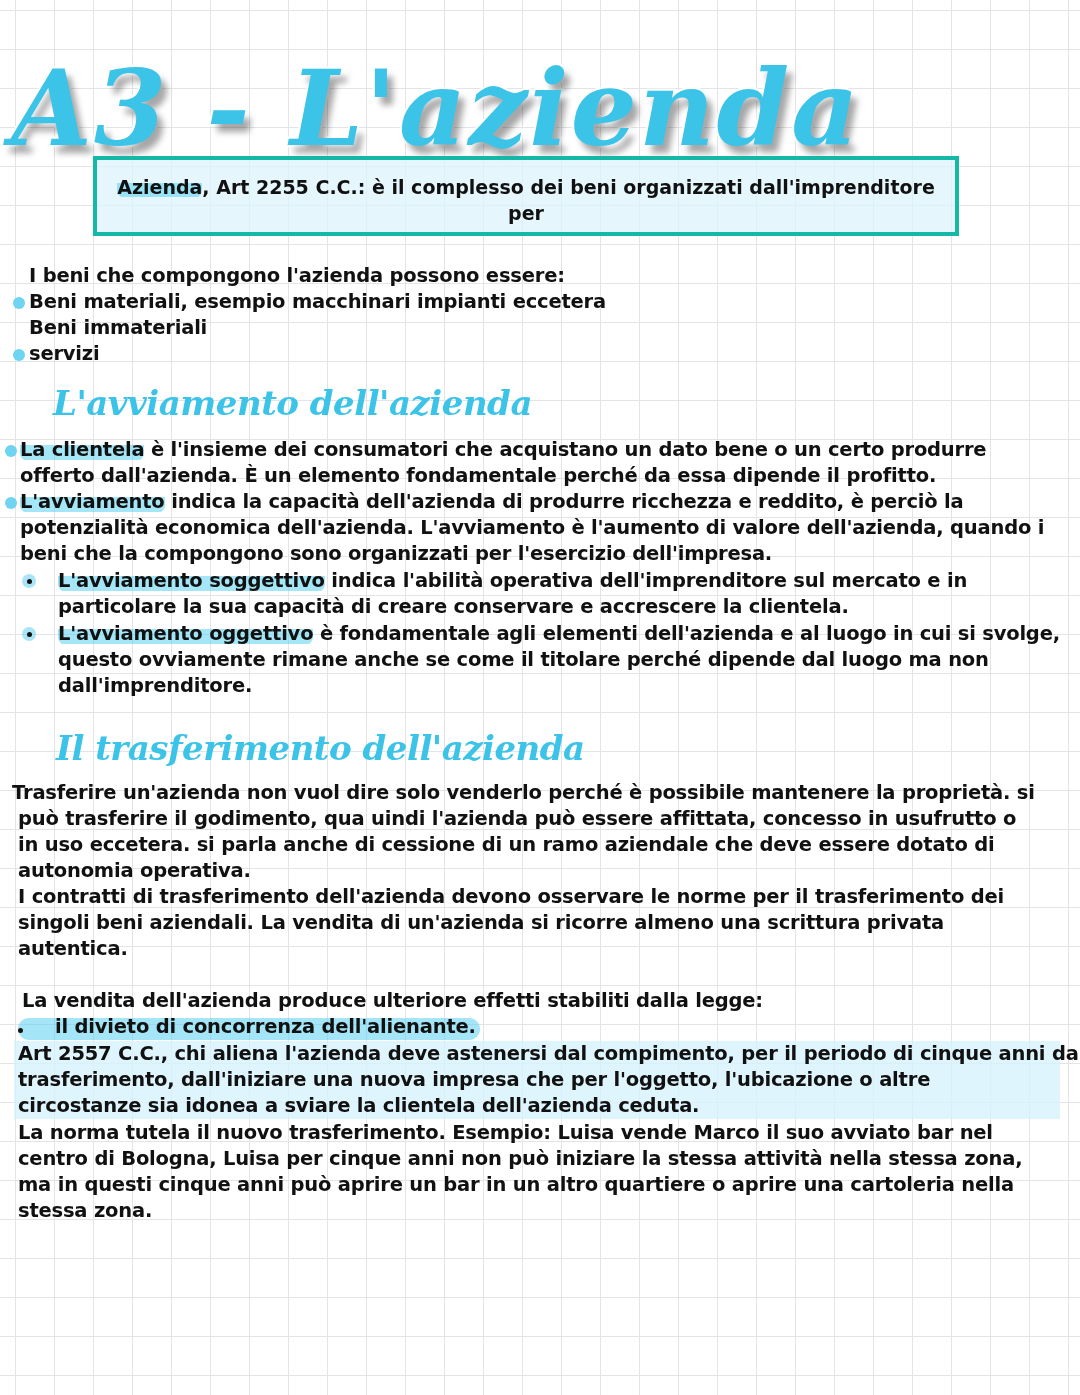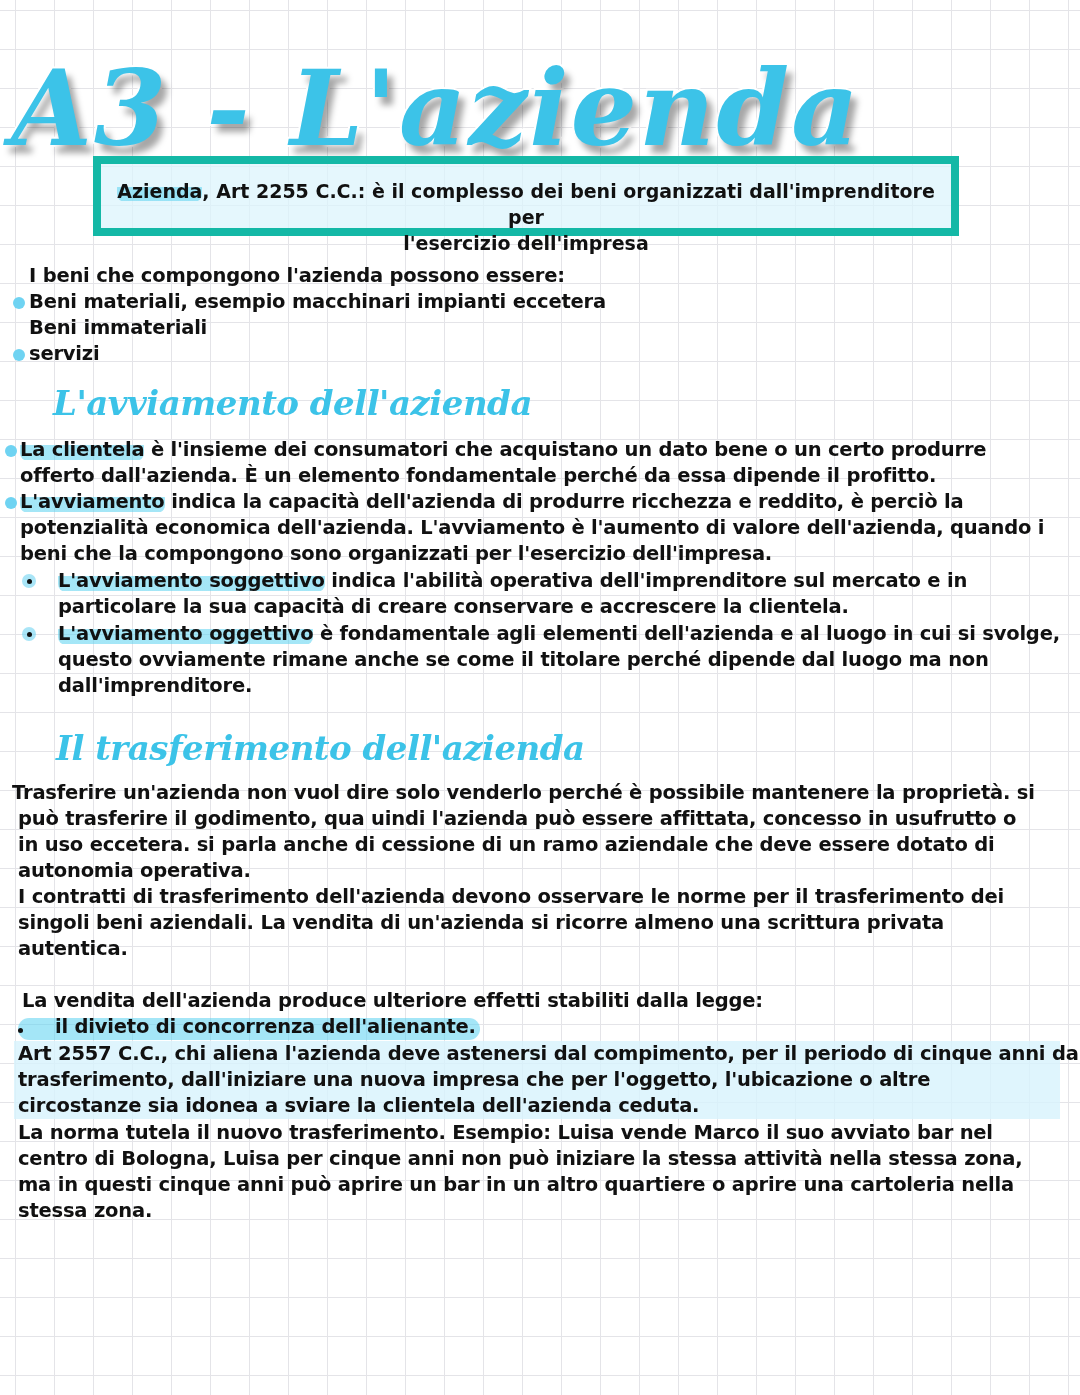--- a/index.html
+++ b/index.html
@@ -19,21 +19,21 @@
     left: 0; width: 872px; top: 8px; text-align: center;
     font-family: "DejaVu Serif", serif; font-style: italic; font-weight: bold;
     font-size: 104px; color: #3cc3e8; letter-spacing: 2px;
     -webkit-text-stroke: 4px #ffffff; paint-order: stroke fill;
     text-shadow: 6px 8px 6px rgba(0,0,0,0.35);
     line-height: 130px;
     margin-top: 36px;
   }
   .defbox {
     left: 93px; top: 156px; width: 866px; height: 80px;
-    border: 8px solid #14b8a6; background: rgba(220,244,252,0.75);
+    border: 4px solid #14b8a6; background: rgba(220,244,252,0.75);
     box-sizing: border-box; text-align: center;
     font-size: 19px; font-weight: bold; line-height: 26px; padding-top: 14px;
   }
   .hl { background: linear-gradient(to bottom, transparent 30%, rgba(90,210,240,0.55) 30%, rgba(90,210,240,0.55) 95%, transparent 95%); border-radius: 8px; }
   .line { font-size: 19.5px; font-weight: bold; line-height: 26px; white-space: nowrap; letter-spacing: -0.2px; }
   .dot { width: 12px; height: 12px; border-radius: 50%; background: #6fd3f2; }
   .smalldot { width: 5px; height: 5px; border-radius: 50%; background: #111; }
   .halo { width: 14px; height: 14px; border-radius: 50%; background: rgba(111,211,242,0.6); }
   .heading {
     font-family: "DejaVu Serif", serif; font-style: italic; font-weight: bold;
@@ -41,21 +41,20 @@
   }
   .band { background: rgba(215,243,252,0.8); }
 </style>
 </head>
 <body>
 
 <div class="abs title">A3 - L'azienda</div>
 
 <div class="abs defbox">
   <div><span class="hl">Azienda</span><span>, Art 2255 C.C.: è il complesso dei beni organizzati dall'imprenditore per</span></div>
-  <div>l'esercizio dell'impresa</div>
 </div>
 
 <div class="abs line" style="left:29px; top:263px;">I beni che compongono l'azienda possono essere:</div>
 <div class="abs dot" style="left:13px; top:297px;"></div>
 <div class="abs line" style="left:29px; top:289px;">Beni materiali, esempio macchinari impianti eccetera</div>
 <div class="abs line" style="left:29px; top:315px;">Beni immateriali</div>
 <div class="abs dot" style="left:13px; top:349px;"></div>
 <div class="abs line" style="left:29px; top:341px;">servizi</div>
 
 <div class="abs heading" style="left:17px; top:383px;">L'avviamento dell'azienda</div>

